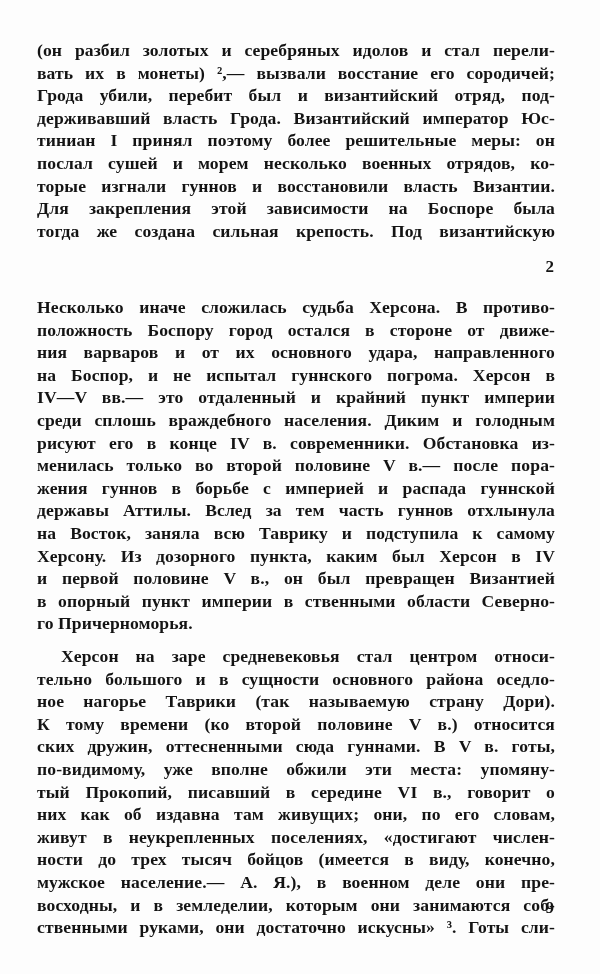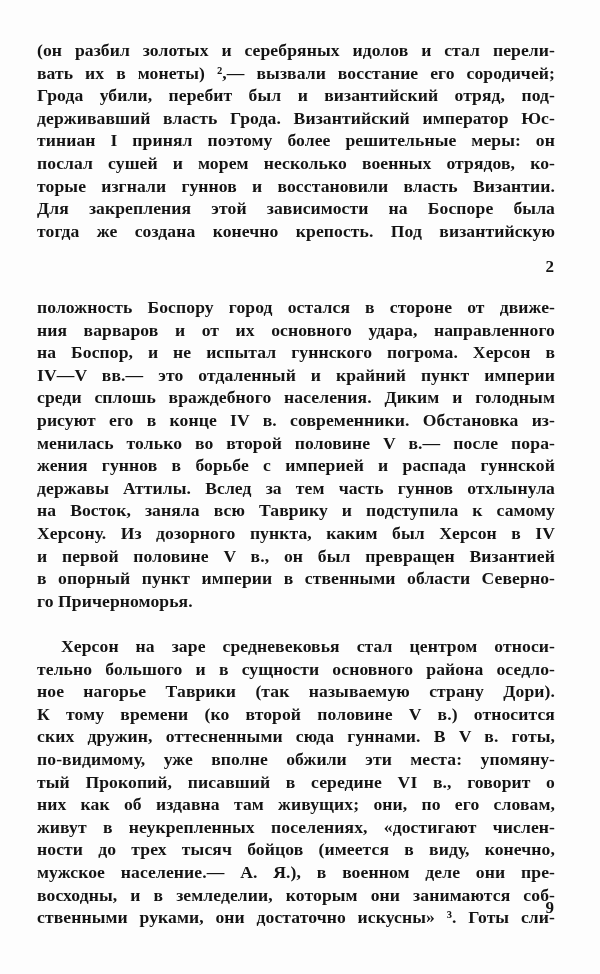--- a/index.html
+++ b/index.html
@@ -12,21 +12,21 @@
     }
     .block { position: absolute; left: 37px; width: 518px; }
     .line {
       height: 22.6px; line-height: 22.6px;
       font-size: 17.6px; font-weight: bold;
       white-space: nowrap;
       text-align: justify; text-align-last: justify;
       letter-spacing: 0.1px;
     }
     .line.last { text-align-last: left; }
-    .line.indent { padding-left: 24px; }
+    .line.indent { padding-left: 24px; margin-top: 10px; }
     .section-number {
       position: absolute; left: 540px; top: 257px; width: 14px;
       font-size: 17px; font-weight: bold; text-align: right;
     }
     .page-number {
       position: absolute; left: 540px; top: 898px; width: 14px;
       font-size: 17px; font-weight: bold; text-align: right;
     }
   </style>
 </head>
@@ -36,26 +36,27 @@
 
   <div class="block" style="top:39px;">
     <div class="line">(он разбил золотых и серебряных идолов и стал перели-</div>
     <div class="line">вать их в монеты) ²,— вызвали восстание его сородичей;</div>
     <div class="line">Грода убили, перебит был и византийский отряд, под-</div>
     <div class="line">держивавший власть Грода. Византийский император Юс-</div>
     <div class="line">тиниан I принял поэтому более решительные меры: он</div>
     <div class="line">послал сушей и морем несколько военных отрядов, ко-</div>
     <div class="line">торые изгнали гуннов и восстановили власть Византии.</div>
     <div class="line">Для закрепления этой зависимости на Боспоре была</div>
-    <div class="line">тогда же создана конечно крепость. Под византийскую</div>
+    <div class="line">тогда же создана сильная крепость. Под византийскую</div>
   </div>
 
   <div class="section-number">2</div>
 
   <div class="block" style="top:296px;">
+    <div class="line">Несколько иначе сложилась судьба Херсона. В противо-</div>
     <div class="line">положность Боспору город остался в стороне от движе-</div>
     <div class="line">ния варваров и от их основного удара, направленного</div>
     <div class="line">на Боспор, и не испытал гуннского погрома. Херсон в</div>
     <div class="line">IV—V вв.— это отдаленный и крайний пункт империи</div>
     <div class="line">среди сплошь враждебного населения. Диким и голодным</div>
     <div class="line">рисуют его в конце IV в. современники. Обстановка из-</div>
     <div class="line">менилась только во второй половине V в.— после пора-</div>
     <div class="line">жения гуннов в борьбе с империей и распада гуннской</div>
     <div class="line">державы Аттилы. Вслед за тем часть гуннов отхлынула</div>
     <div class="line">на Восток, заняла всю Таврику и подступила к самому</div>

